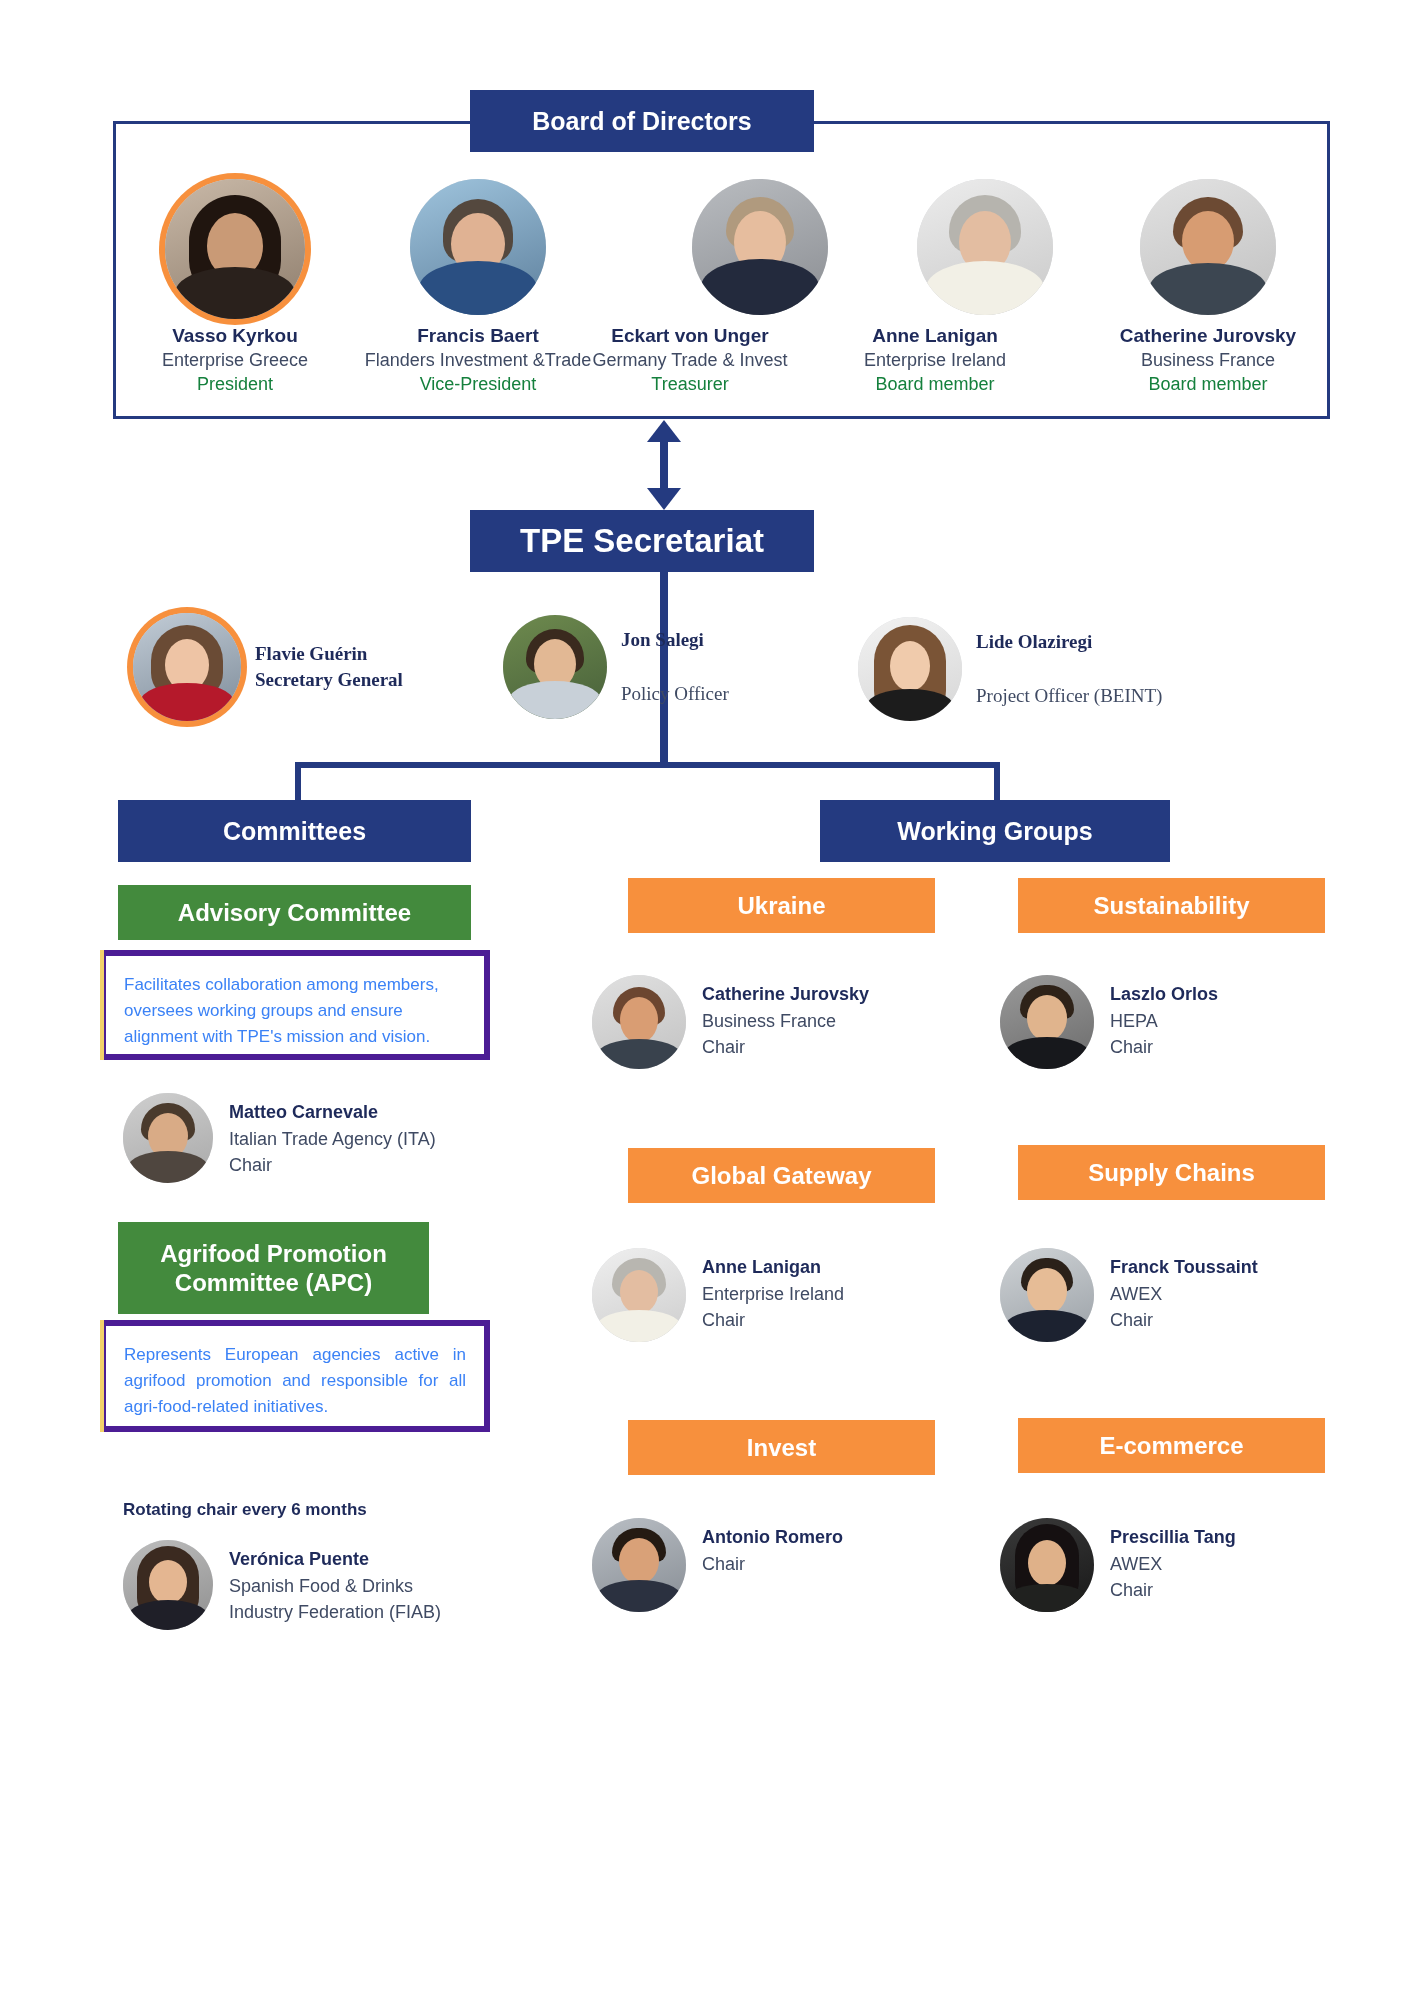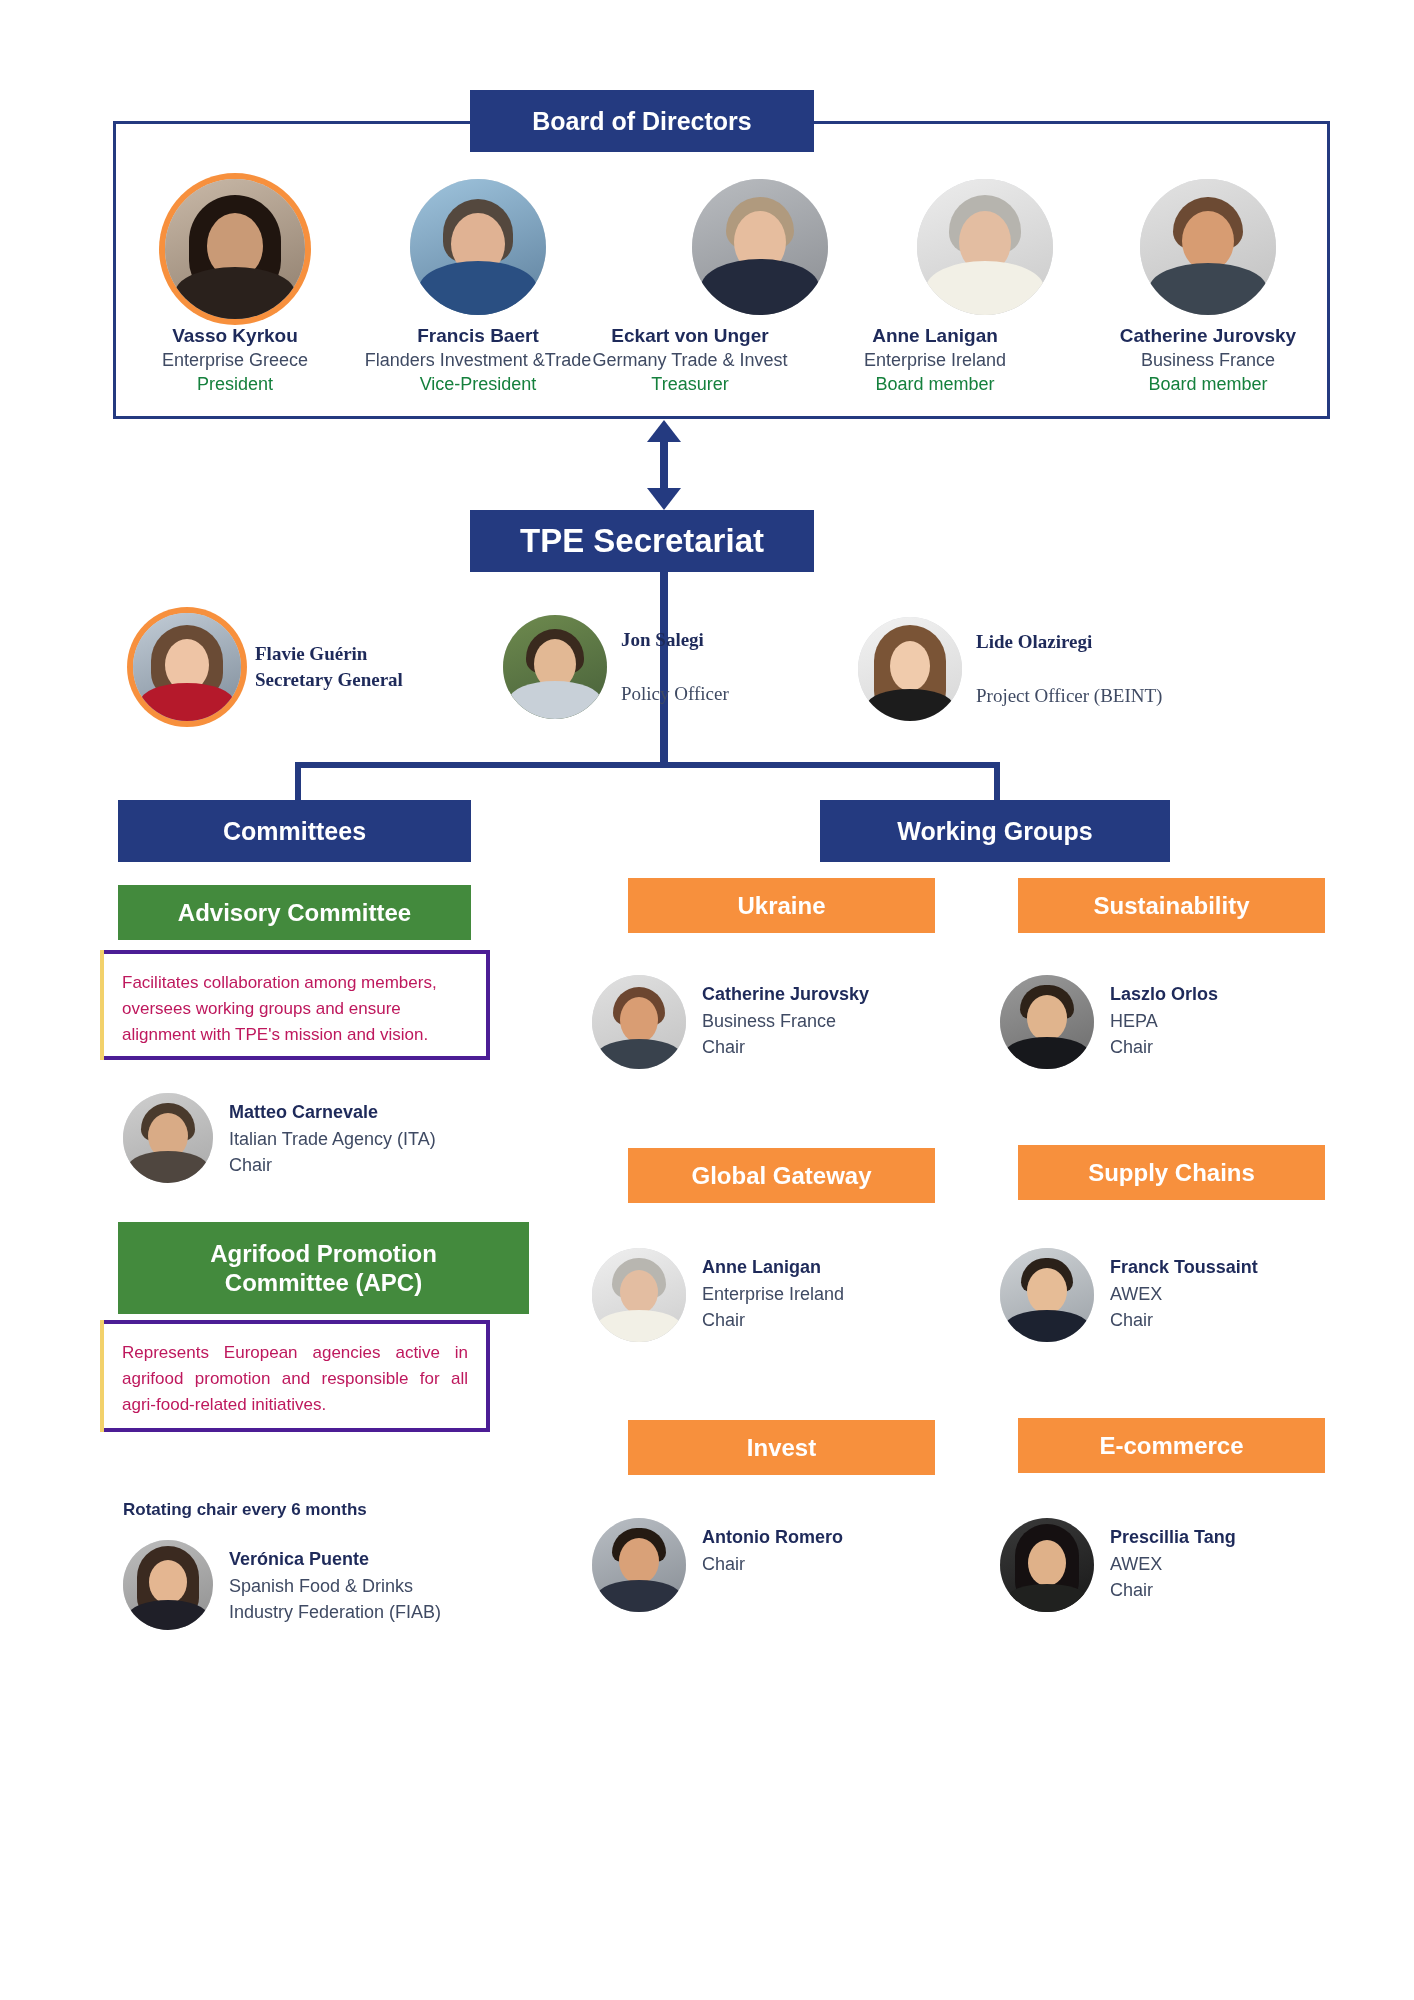--- a/index.html
+++ b/index.html
@@ -71,22 +71,22 @@
 
   
   .staff { position: absolute; display: flex; align-items: center; font-family: Liberation Serif, serif; }
   .staff .txt { margin-left: 14px; }
   .staff .txt .n { font-size: 19px; font-weight: bold; color: #1e2a5a; line-height: 1.35; }
   .staff .txt .r { font-size: 19px; color: #3f4a63; line-height: 1.35; margin-top: 28px; }
   .staff .txt .rb { font-size: 19px; font-weight: bold; color: #1e2a5a; line-height: 1.35; }
 
   
   .desc-box {
-    position: absolute; border: 4px solid #4c1d95; background: #ffffff;
-    color: #be185d; font-size: 17px; line-height: 1.52;
+    position: absolute; border: 6px solid #4c1d95; background: #ffffff;
+    color: #3b82f6; font-size: 17px; line-height: 1.52;
     padding: 16px 18px 14px 18px;
   }
   .desc-just { text-align: justify; }
 
   .chair-note {
     position: absolute; font-size: 17px; font-weight: bold; color: #1e2a5a;
   }
 
   
   .member { position: absolute; display: flex; align-items: flex-start; }
@@ -230,21 +230,21 @@
       <div class="head" style="top:20px; width:40px; height:46px; background:#d9ab86;"></div>
       <div class="body" style="bottom:0; width:80px; height:32px; background:#4f463f;"></div>
     </div>
     <div class="mtxt">
       <div class="mn">Matteo Carnevale</div>
       <div class="mo">Italian Trade Agency (ITA)</div>
       <div class="mo">Chair</div>
     </div>
   </div>
 
-  <div class="bar-green" style="left:118px; top:1222px; width:411px; height:92px; font-size:24px; padding:0 28px;">Agrifood Promotion Committee (APC)</div>
+  <div class="bar-green" style="left:118px; top:1222px; width:311px; height:92px; font-size:24px; padding:0 28px;">Agrifood Promotion Committee (APC)</div>
   <div class="desc-box desc-just" style="left:100px; top:1320px; width:390px; height:112px;">Represents European agencies active in agrifood promotion and responsible for all agri-food-related initiatives.</div>
 
   <div class="chair-note" style="left:123px; top:1500px; width:400px;">Rotating chair every 6 months</div>
 
   <div class="member" style="left:123px; top:1540px;">
     <div class="avatar" style="position:relative; width:90px; height:90px;">
       <div class="bg" style="background:linear-gradient(160deg,#bdbdbd,#8f8f8f);"></div>
       <div class="hair" style="top:6px; width:62px; height:72px; background:#3b2a20; border-radius:31px 31px 20px 20px;"></div>
       <div class="head" style="top:20px; width:38px; height:44px; background:#e4b691;"></div>
       <div class="body" style="bottom:0; width:78px; height:30px; background:#1f1f28;"></div>

